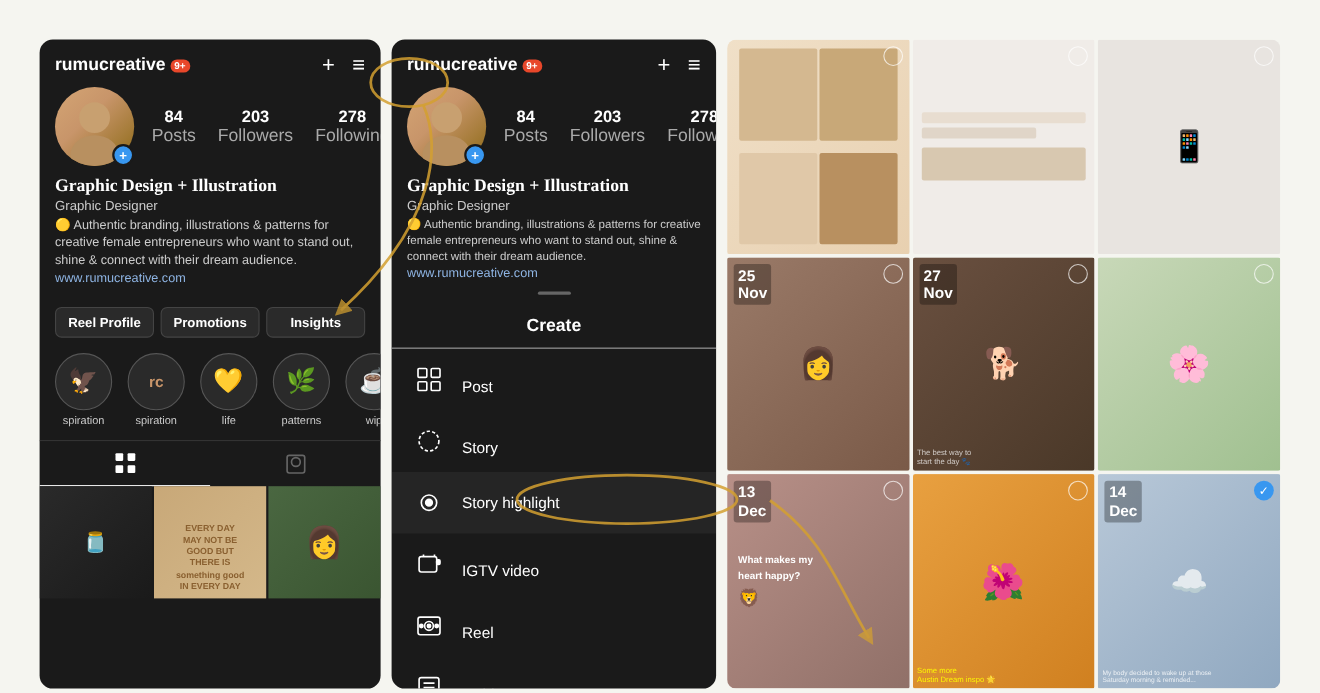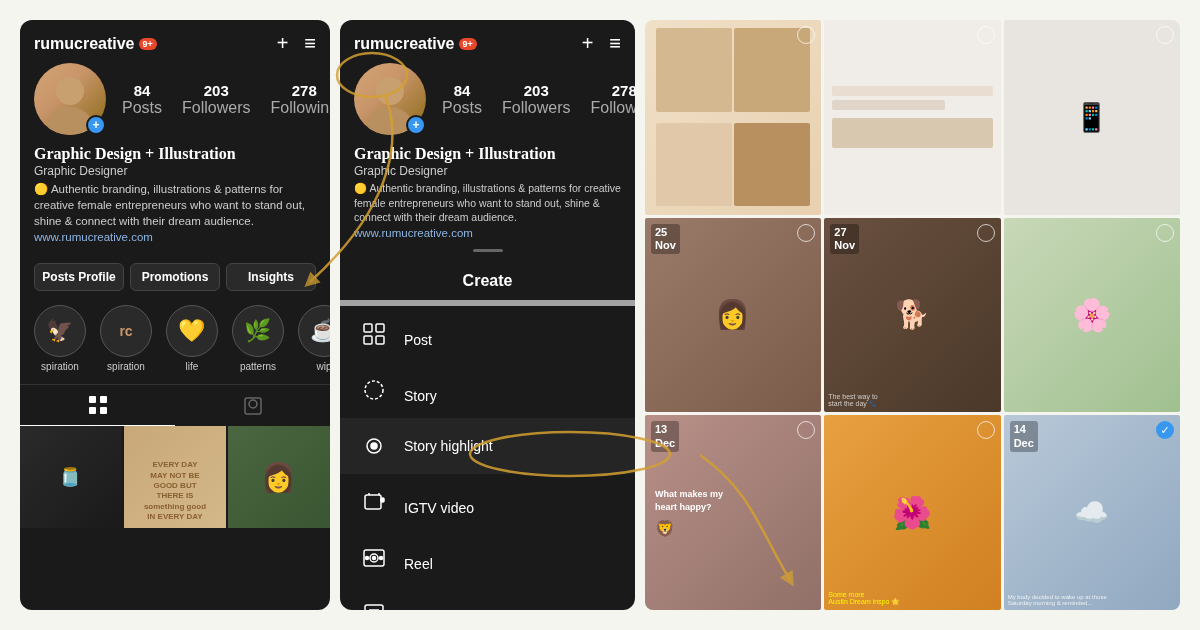--- a/index.html
+++ b/index.html
@@ -10,21 +10,21 @@
       font-family: -apple-system, BlinkMacSystemFont, 'Segoe UI', sans-serif;
       overflow: hidden;
       position: relative;
     }
 
     .container {
       display: flex;
       width: 1200px;
       height: 630px;
       align-items: flex-start;
-      padding: 20px;
+      padding: 36px;
       gap: 10px;
     }
 
     
     .phone-panel {
       background: #1a1a1a;
       border-radius: 12px;
       overflow: hidden;
       flex-shrink: 0;
     }
@@ -277,21 +277,21 @@
     .create-menu {
       padding: 14px 0 0;
     }
 
     .create-title {
       color: #ffffff;
       font-size: 16px;
       font-weight: 700;
       text-align: center;
       padding-bottom: 10px;
-      border-bottom: 6px solid #a3a3a3;
+      border-bottom: 1px solid #a3a3a3;
     }
 
     .create-item {
       display: flex;
       align-items: flex-end;
       gap: 16px;
       padding: 14px 20px;
       cursor: pointer;
     }
 
@@ -358,21 +358,21 @@
     .rg6 { background: linear-gradient(135deg, #c8d4b8 0%, #b8c4a8 100%); }
     .rg7 { background: linear-gradient(135deg, #c8a090 0%, #b89080 100%); }
     .rg8 { background: linear-gradient(135deg, #c8d8c0 0%, #a8c0a0 100%); }
     .rg9 { background: linear-gradient(135deg, #b8c8d8 0%, #98b0c8 100%); }
 
     .rg-date {
       position: absolute;
       top: 6px;
       left: 6px;
       color: #fff;
-      font-size: 11px;
+      font-size: 14px;
       font-weight: 700;
       line-height: 1.2;
       background: rgba(0,0,0,0.3);
       padding: 2px 4px;
       border-radius: 3px;
     }
 
     .rg-select {
       position: absolute;
       top: 6px;
@@ -480,21 +480,21 @@
           </div>
         </div>
       </div>
       <span class="bio-name">Graphic Design + Illustration</span>
       <span class="bio-title">Graphic Designer</span>
       <span class="bio-text">🟡 Authentic branding, illustrations &amp; patterns for creative female entrepreneurs who want to stand out, shine &amp; connect with their dream audience.</span>
       <span class="bio-link">www.rumucreative.com</span>
     </div>
 
     <div class="action-buttons">
-      <div class="action-btn">Posts Profile</div>
+      <div class="action-btn">Reel Profile</div>
       <div class="action-btn">Promotions</div>
       <div class="action-btn">Insights</div>
     </div>
 
     <div class="highlights-row">
       <div class="highlight-item">
         <div class="highlight-circle">🦅</div>
         <span class="highlight-label">spiration</span>
       </div>
       <div class="highlight-item">

